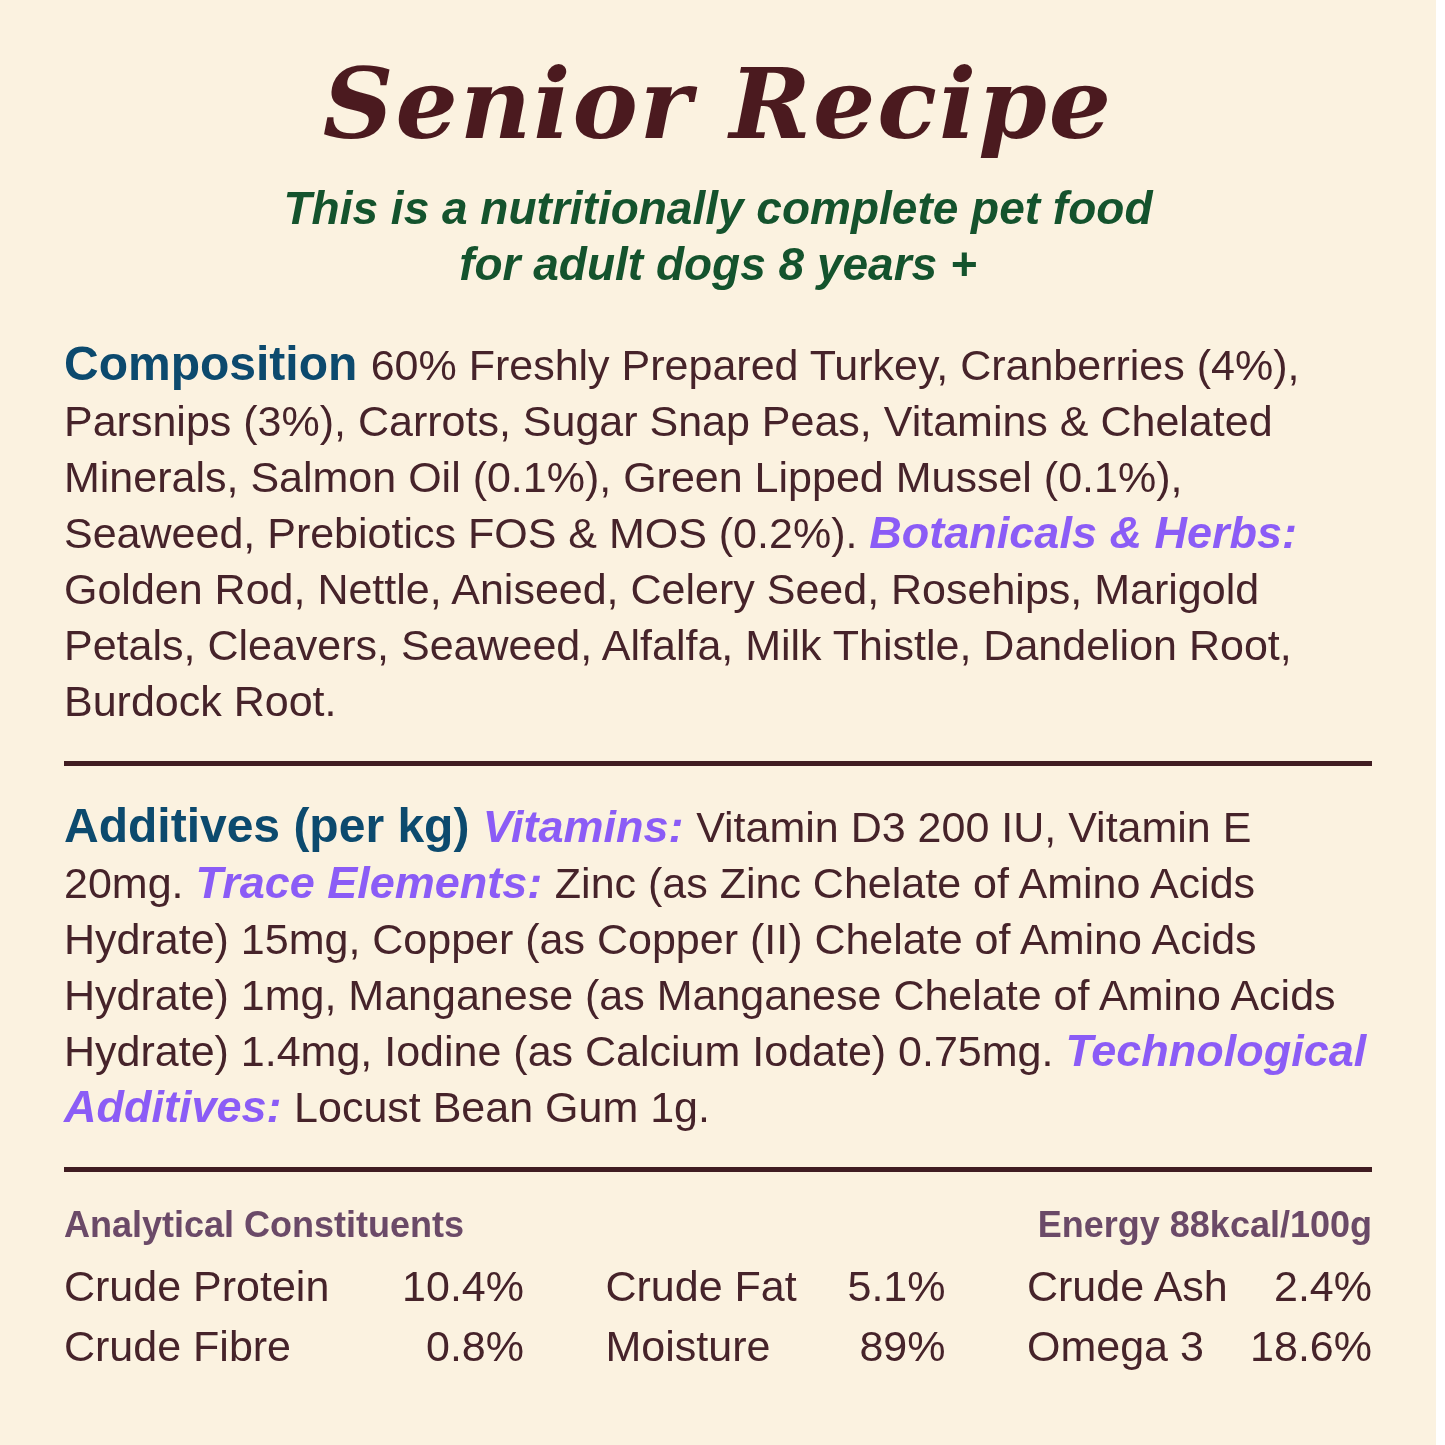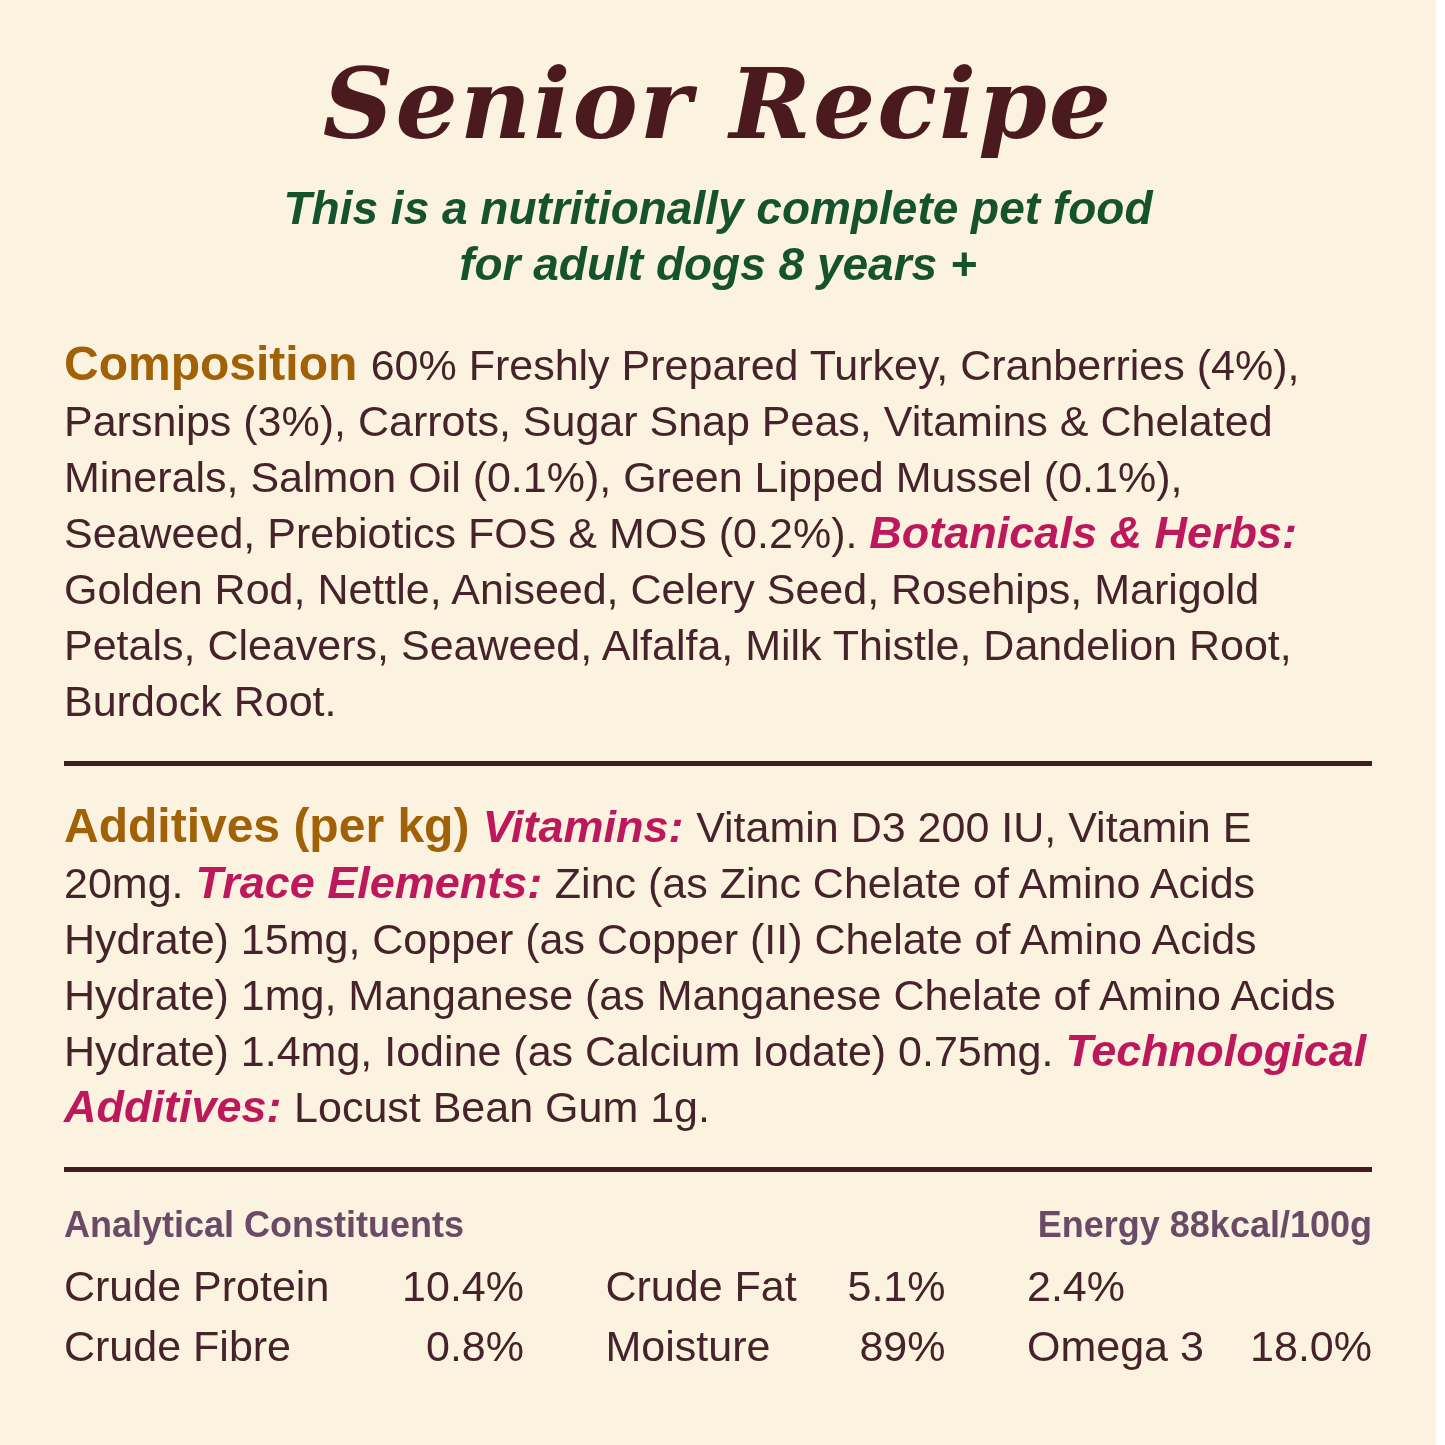--- a/index.html
+++ b/index.html
@@ -40,27 +40,27 @@
     font-size: 43px;
     line-height: 56px;
     color: #46232a;
   }
 
   .para-composition { margin-top: 44px; }
 
   .seg-heading {
     font-weight: 700;
     font-size: 48px;
-    color: #a16207;
+    color: #0c4a6e;
   }
   .seg-subheading {
     font-weight: 700;
     font-style: italic;
     font-size: 45px;
-    color: #be185d;
+    color: #8b5cf6;
   }
 
   .divider {
     border: none;
     border-top: 5px solid #401d22;
     margin: 32px 0;
   }
 
   .ana-header {
     display: flex;
@@ -116,29 +116,30 @@
   <div class="ana-grid">
     <div class="ana-cell">
       <span>Crude Protein</span>
       <span>10.4%</span>
     </div>
     <div class="ana-cell">
       <span>Crude Fat</span>
       <span>5.1%</span>
     </div>
     <div class="ana-cell">
+      <span>Crude Ash</span>
       <span>2.4%</span>
     </div>
     <div class="ana-cell">
       <span>Crude Fibre</span>
       <span>0.8%</span>
     </div>
     <div class="ana-cell">
       <span>Moisture</span>
       <span>89%</span>
     </div>
     <div class="ana-cell">
       <span>Omega 3</span>
-      <span>18.0%</span>
+      <span>18.6%</span>
     </div>
   </div>
 
 </div>
 
 </body></html>

